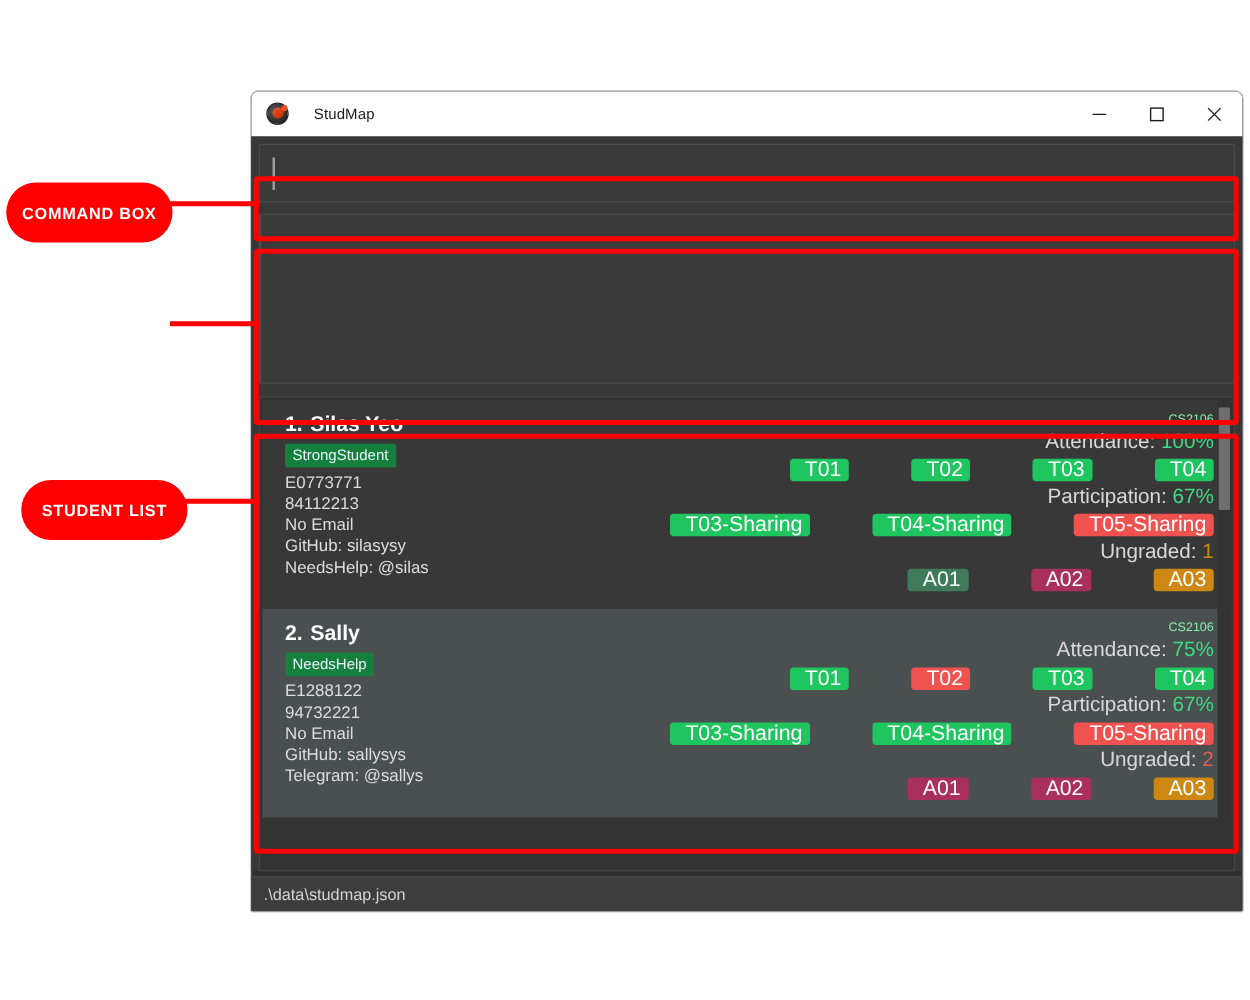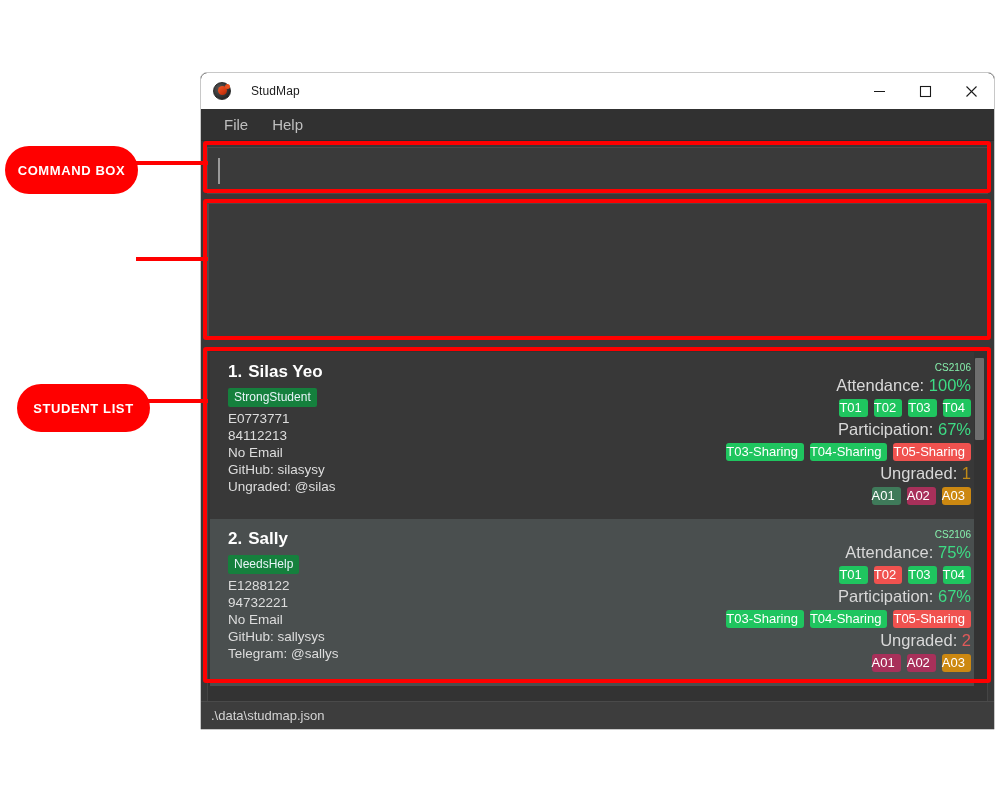--- a/index.html
+++ b/index.html
@@ -152,25 +152,26 @@
 
   .course-code { color: #86efac; font-size: 10px; font-weight: 400; margin-bottom: 2px; }
   .metric { font-size: 16.5px; color: #d8d8d8; }
   .metric .mval { font-weight: 400; }
   .val-green { color: #3ddc84; }
   .val-orange { color: #c08a16; }
   .val-red { color: #e05a5a; }
 
   .chiprow { display: flex; gap: 6px; justify-content: flex-end; margin: 3px 0 2px 0; }
   .chip {
-    font-size: 13px; color: #ffffff;
-    padding: 2px 6px 3px 0;
+    font-size: 17px; color: #ffffff;
+    padding: 2px 6px 3px 12px;
     border-radius: 3px;
     line-height: 13px;
     white-space: nowrap;
+    margin-left: 44px;
   }
   .chip.green  { background: #1fc55f; }
   .chip.red    { background: #f0524f; }
   .chip.mgreen { background: #3f7a5a; }
   .chip.crimson{ background: #a8305a; }
   .chip.orange { background: #cc8811; }
 
   
   .vscroll {
     position: absolute; right: 2px; top: 2px; bottom: 2px;
@@ -242,24 +243,20 @@
         </div>
         <div class="win-btn">
           <svg width="13" height="13" viewBox="0 0 13 13">
             <line x1="1.5" y1="1.5" x2="11.5" y2="11.5" stroke="#1a1a1a" stroke-width="1.1"></line>
             <line x1="11.5" y1="1.5" x2="1.5" y2="11.5" stroke="#1a1a1a" stroke-width="1.1"></line>
           </svg>
         </div>
       </div>
     </div>
 
-    <div class="menubar">
-      <div class="menu-item">File</div>
-      <div class="menu-item">Help</div>
-    </div>
 
     <div class="body-area">
 
       <div class="command-box">
         <div class="caret"></div>
         <span></span>
       </div>
 
       <div class="reply-box">
         <div class="reply-text"></div>
@@ -271,21 +268,21 @@
           <div class="student-card plain">
             <div class="card-left">
               <div class="stu-name">
                 <span class="stu-index">1.</span><span>Silas Yeo</span>
               </div>
               <div><span class="tagpill">StrongStudent</span></div>
               <div class="stu-field">E0773771</div>
               <div class="stu-field">84112213</div>
               <div class="stu-field">No Email</div>
               <div class="stu-field">GitHub: silasysy</div>
-              <div class="stu-field">Ungraded: @silas</div>
+              <div class="stu-field">NeedsHelp: @silas</div>
             </div>
             <div class="card-right">
               <div class="course-code">CS2106</div>
               <div class="metric">
                 <span>Attendance:</span>
                 <span class="mval val-green">100%</span>
               </div>
               <div class="chiprow">
                 <span class="chip green">T01</span>
                 <span class="chip green">T02</span>

